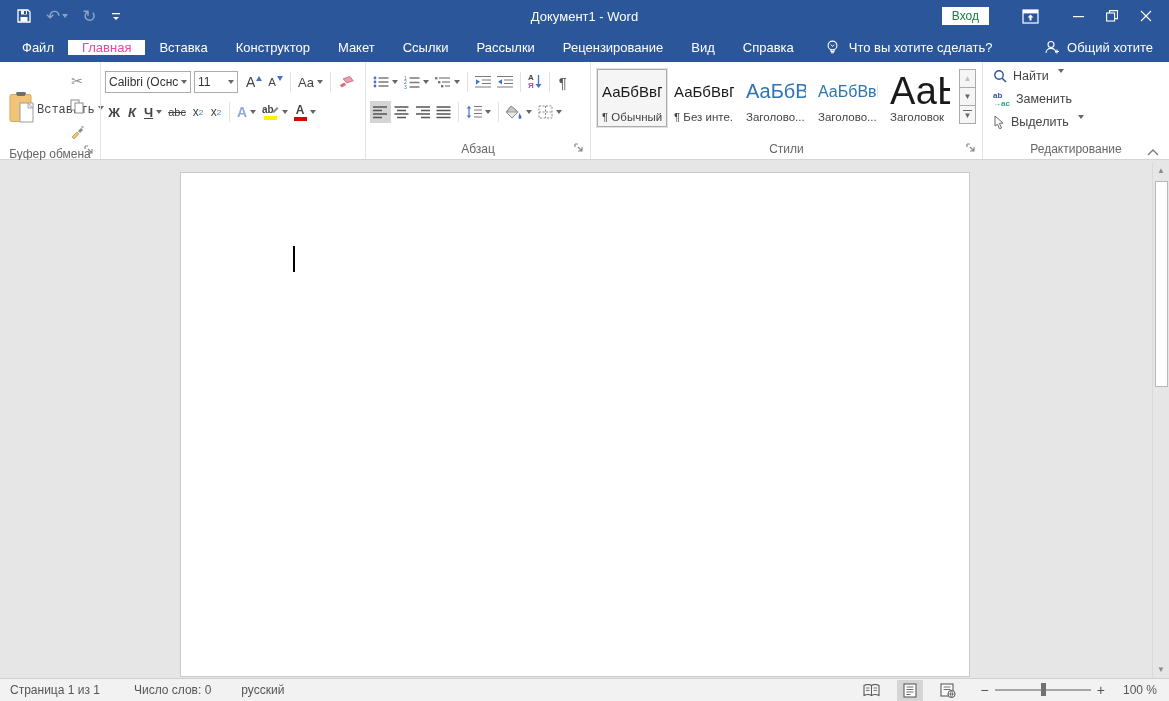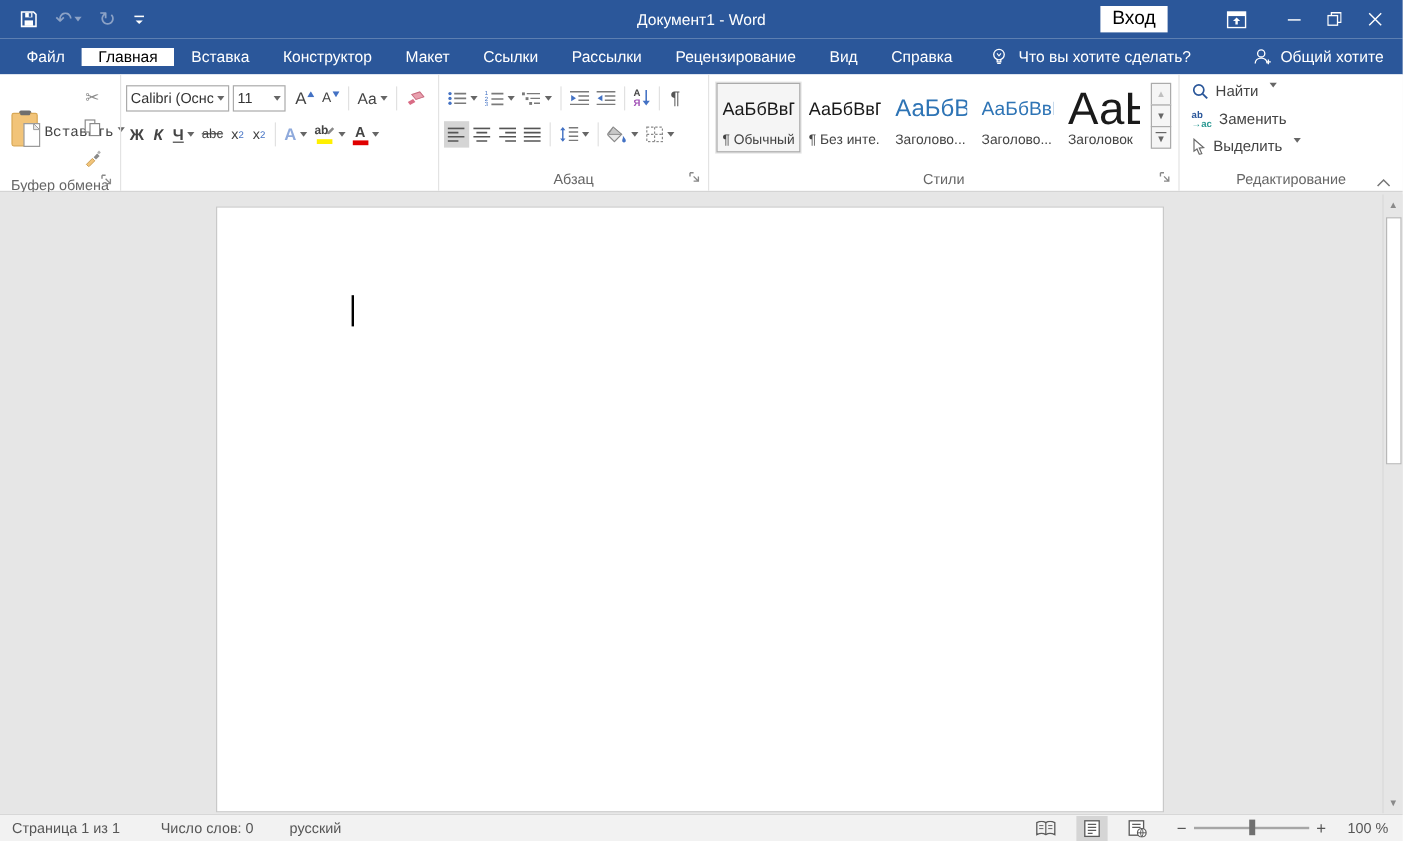--- a/index.html
+++ b/index.html
@@ -8,29 +8,29 @@
   .app { position:relative; width:1169px; height:701px; display:flex; flex-direction:column; }
 
   
   .titlebar { height:32px; background:#2B579A; display:flex; align-items:center; position:relative; flex:0 0 auto; }
   .qat { display:flex; align-items:center; gap:14px; margin-left:16px; }
   .qat-btn { display:flex; align-items:center; color:#fff; cursor:default; }
   .qat-faded { color:#8CA2C6; }
   .qat-undo-arrow { font-size:17px; line-height:1; }
   .tb-title { position:absolute; left:0; right:0; text-align:center; color:#fff; font-size:13px; pointer-events:none; }
   .tb-right { margin-left:auto; display:flex; align-items:center; height:100%; }
-  .signin-btn { background:#fff; color:#000000; font-size:16px; padding:2px 10px; border:none; margin-right:40px; cursor:pointer; }
+  .signin-btn { background:#fff; color:#15803d; font-size:12px; padding:2px 10px; border:none; margin-right:24px; cursor:pointer; }
   .winbtn { width:34px; height:100%; display:flex; align-items:center; justify-content:center; color:#fff; }
   .ribbon-opts { margin-right:14px; }
   .caret-mini { width:0; height:0; border-left:3px solid transparent; border-right:3px solid transparent; border-top:4px solid currentColor; display:inline-block; }
 
   
   .tabrow { height:30px; background:#2B579A; display:flex; align-items:center; flex:0 0 auto; }
   .tab { color:#fff; display:flex; align-items:center; padding:0 14px; font-size:13px; cursor:pointer; }
-  .tab.active { background:#fff; color:#000000; }
+  .tab.active { background:#fff; color:#ec4899; }
   .tellme { color:#fff; display:flex; align-items:center; gap:10px; padding:0 10px; margin-left:8px; cursor:pointer; }
   .share { margin-left:auto; color:#fff; display:flex; align-items:center; gap:7px; padding:0 16px; cursor:pointer; }
 
   
   .ribbon { height:98px; background:#fff; border-bottom:1px solid #D4D4D4; display:flex; position:relative; flex:0 0 auto; }
   .rgroup { display:flex; flex-direction:column; position:relative; }
   .rgroup + .rgroup { border-left:1px solid #E3E3E3; }
   .rg-content { flex:1 1 auto; padding-top:7px; }
   .rg-footer { height:20px; display:flex; align-items:center; justify-content:center; position:relative; color:#666; font-size:12px; }
   .launcher { position:absolute; right:4px; bottom:4px; width:12px; height:12px; cursor:pointer; }

